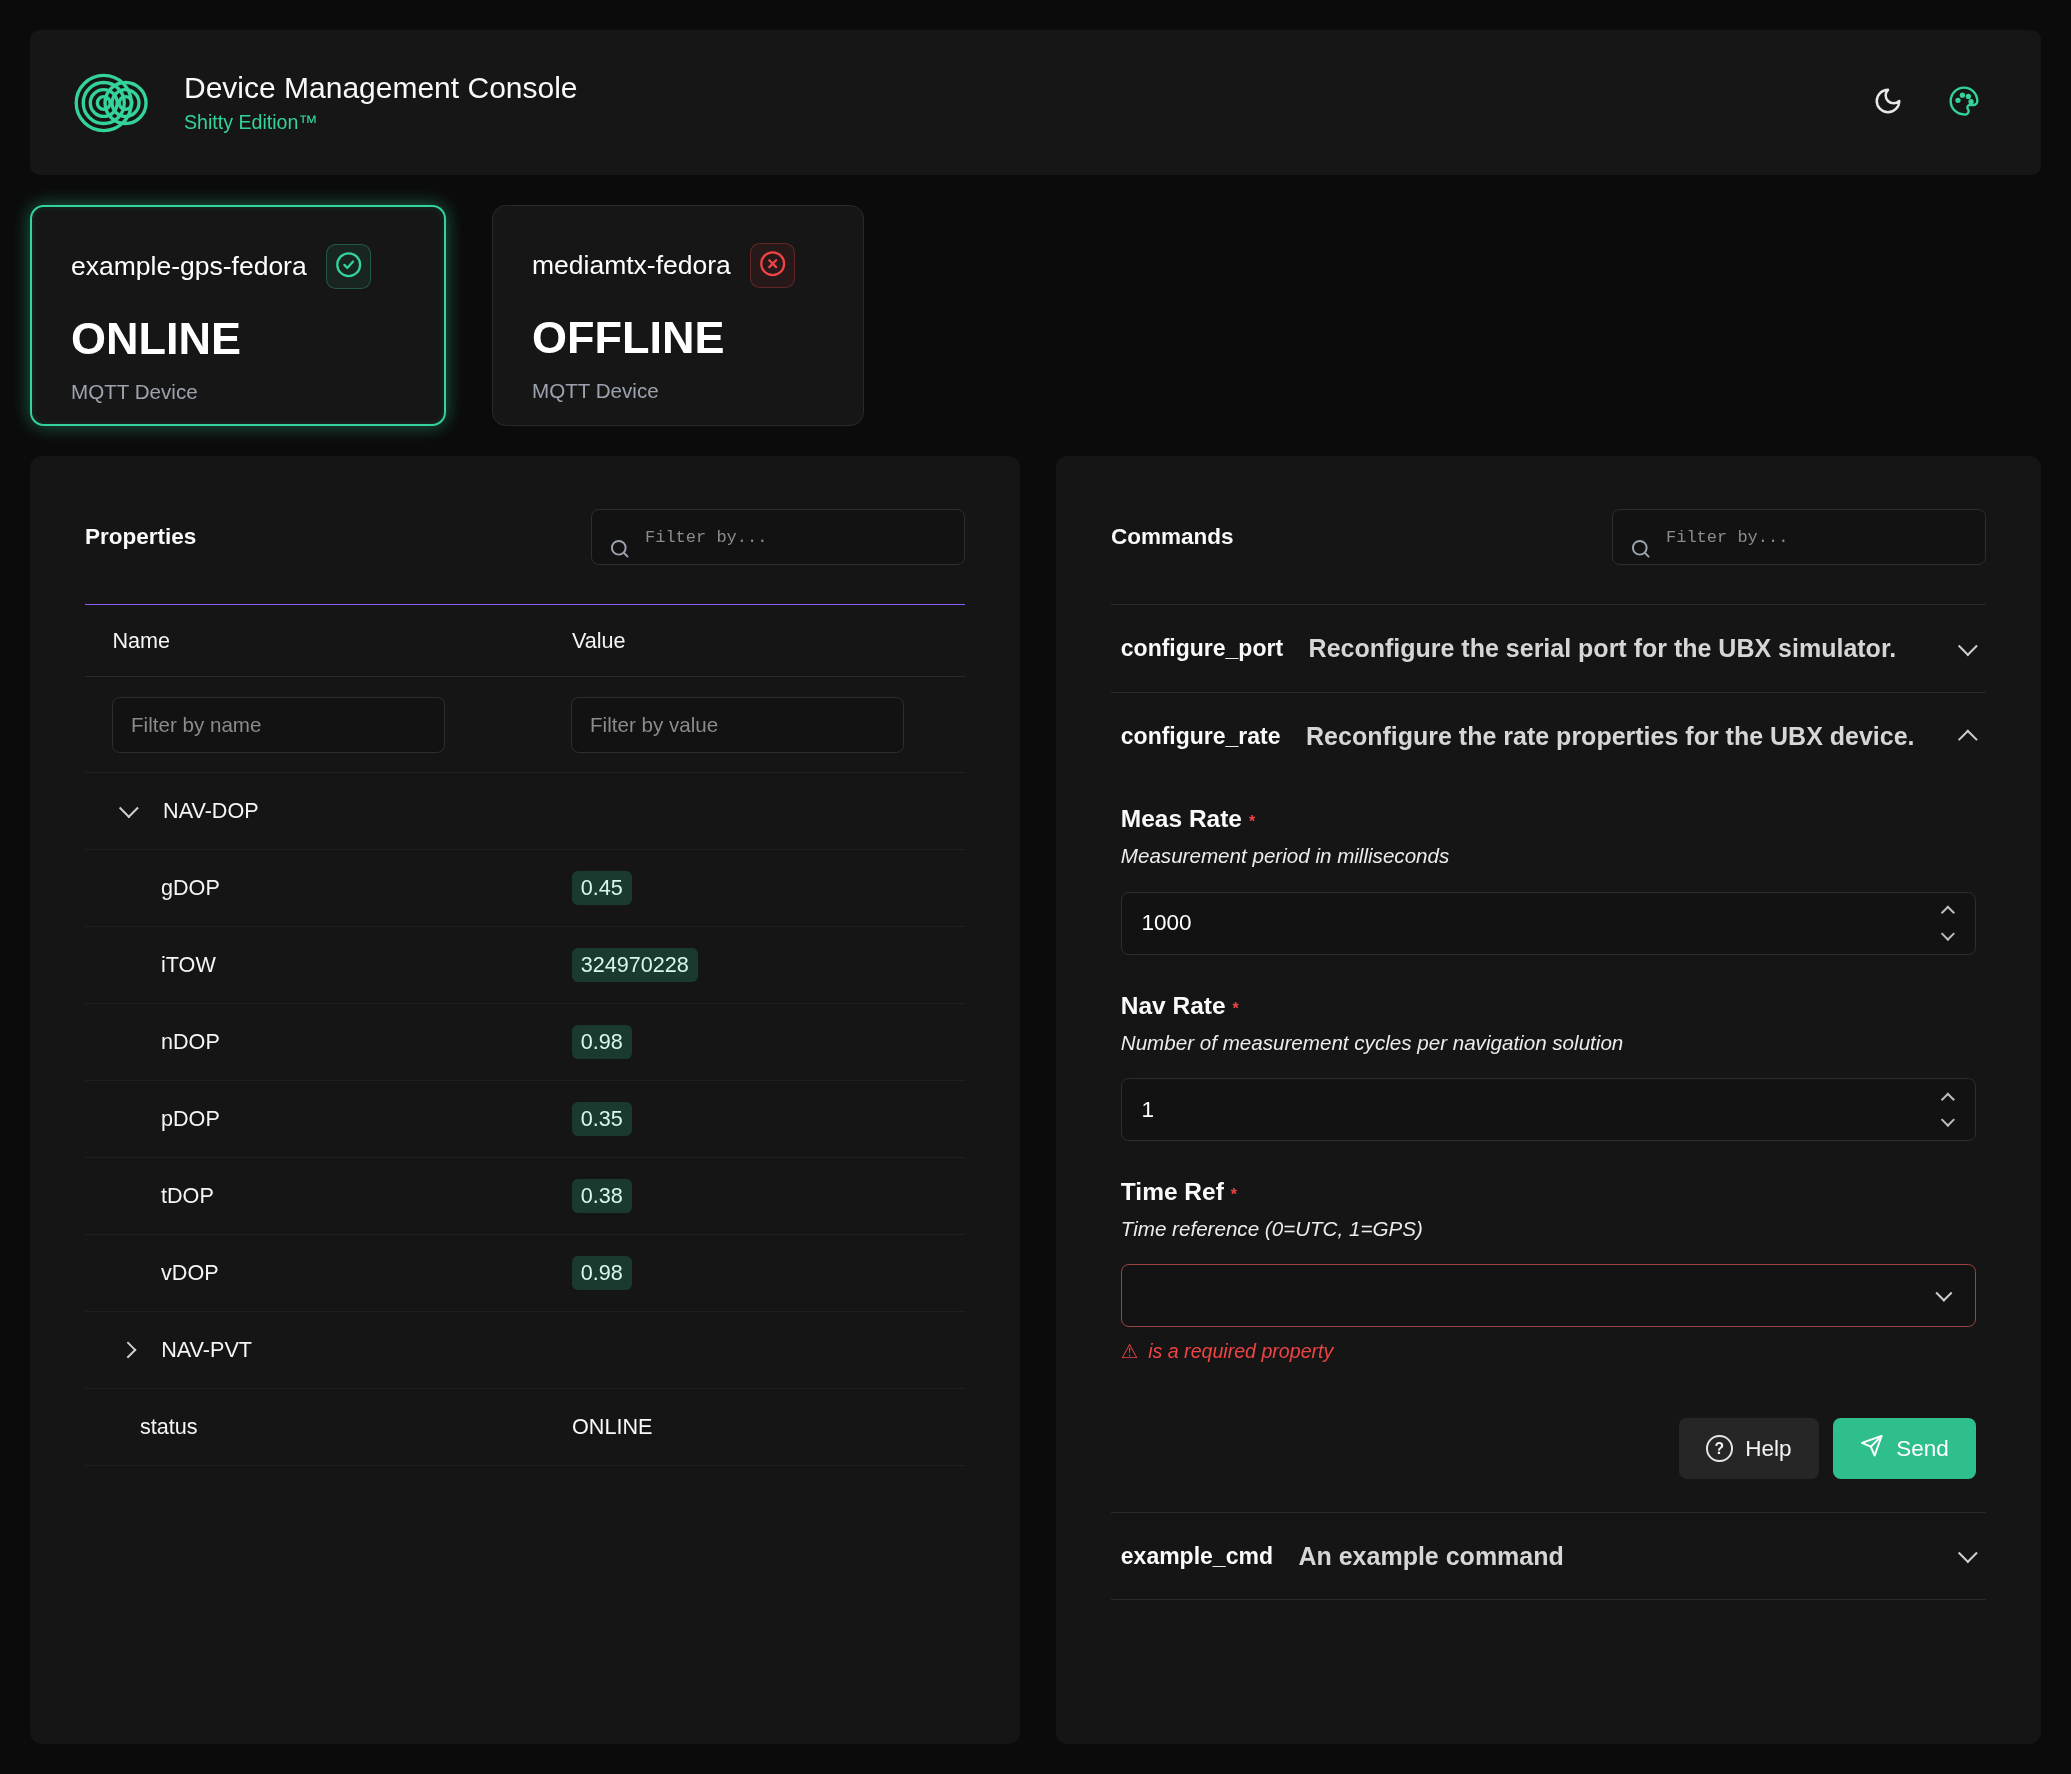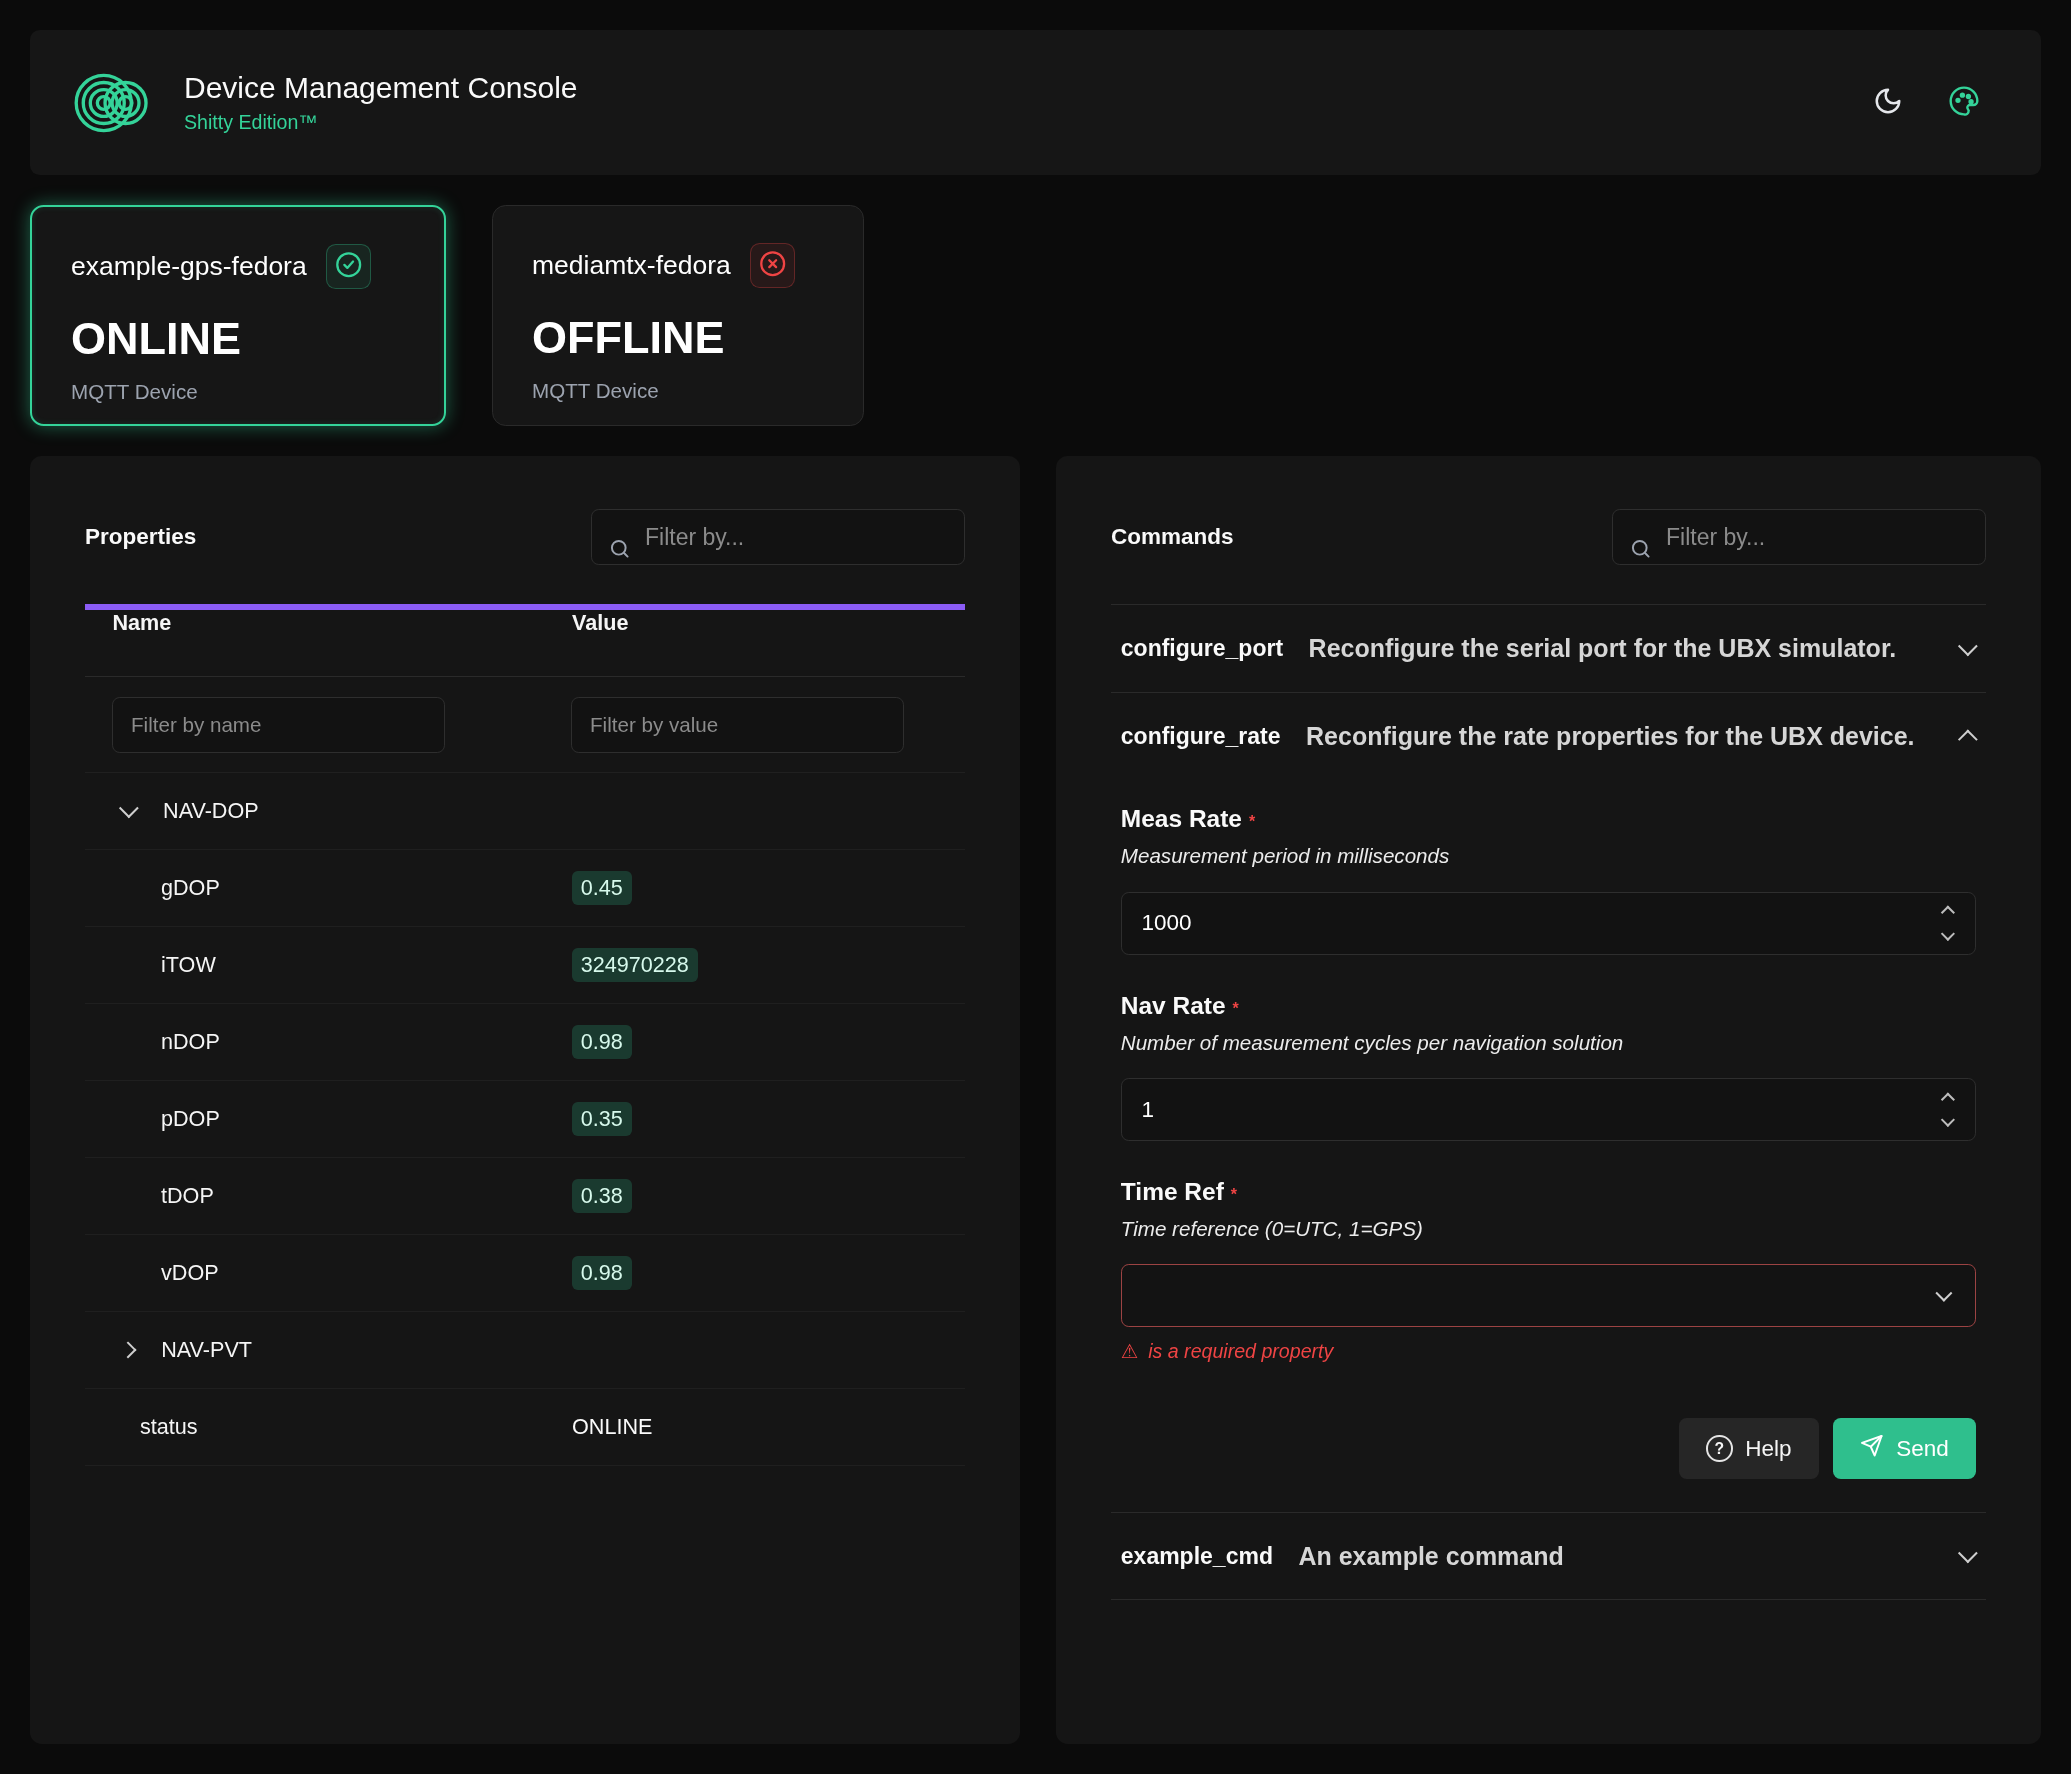--- a/index.html
+++ b/index.html
@@ -55,31 +55,31 @@
   .panel-head { display:flex; align-items:center; justify-content:space-between; }
   .panel-title { font-size:22.5px; font-weight:600; color:#fafafa; }
   .search-box {
     position:relative; width:374px; height:56px;
     background:#121212; border:1px solid #2e2e2e; border-radius:7.8px;
     display:flex; align-items:center;
   }
   .search-box svg { position:absolute; left:15.7px; }
   .search-input {
     width:100%; height:100%; background:transparent; border:none; outline:none;
-    color:#c4b5fd; font-size:23px; padding:0 15.7px 0 53px;
-    font-family:Liberation Sans, sans-serif;
+    color:#c4b5fd; font-size:17px; padding:0 15.7px 0 53px;
+    font-family:Liberation Mono, monospace;
   }
   .search-input::placeholder, .mini-filter::placeholder { color:#8b8b8b; }
 
   
   .ptable { margin-top:39px; }
   .thead {
-    display:flex; align-items:flex-start; height:73px;
-    border-top:6px solid #8b5cf6; border-bottom:1px solid #2a2a2a;
-    font-size:21.6px; font-weight:700;
+    display:flex; align-items:center; height:73px;
+    border-top:1px solid #8b5cf6; border-bottom:1px solid #2a2a2a;
+    font-size:21.6px; font-weight:400;
   }
   .cell-name { width:487px; padding-left:27.4px; }
   .cell-value { flex:1; }
   .filter-cells { display:flex; align-items:center; padding:19.6px 0; border-bottom:1px solid #202020; }
   .mini-filter {
     width:333px; height:56px; background:#121212; border:1px solid #2e2e2e; border-radius:7.8px;
     color:#e5e5e5; font-size:20.6px; padding:0 17.6px; outline:none;
     font-family:"Liberation Sans", sans-serif;
   }
   .mini-filter.name { margin-left:27.4px; }

